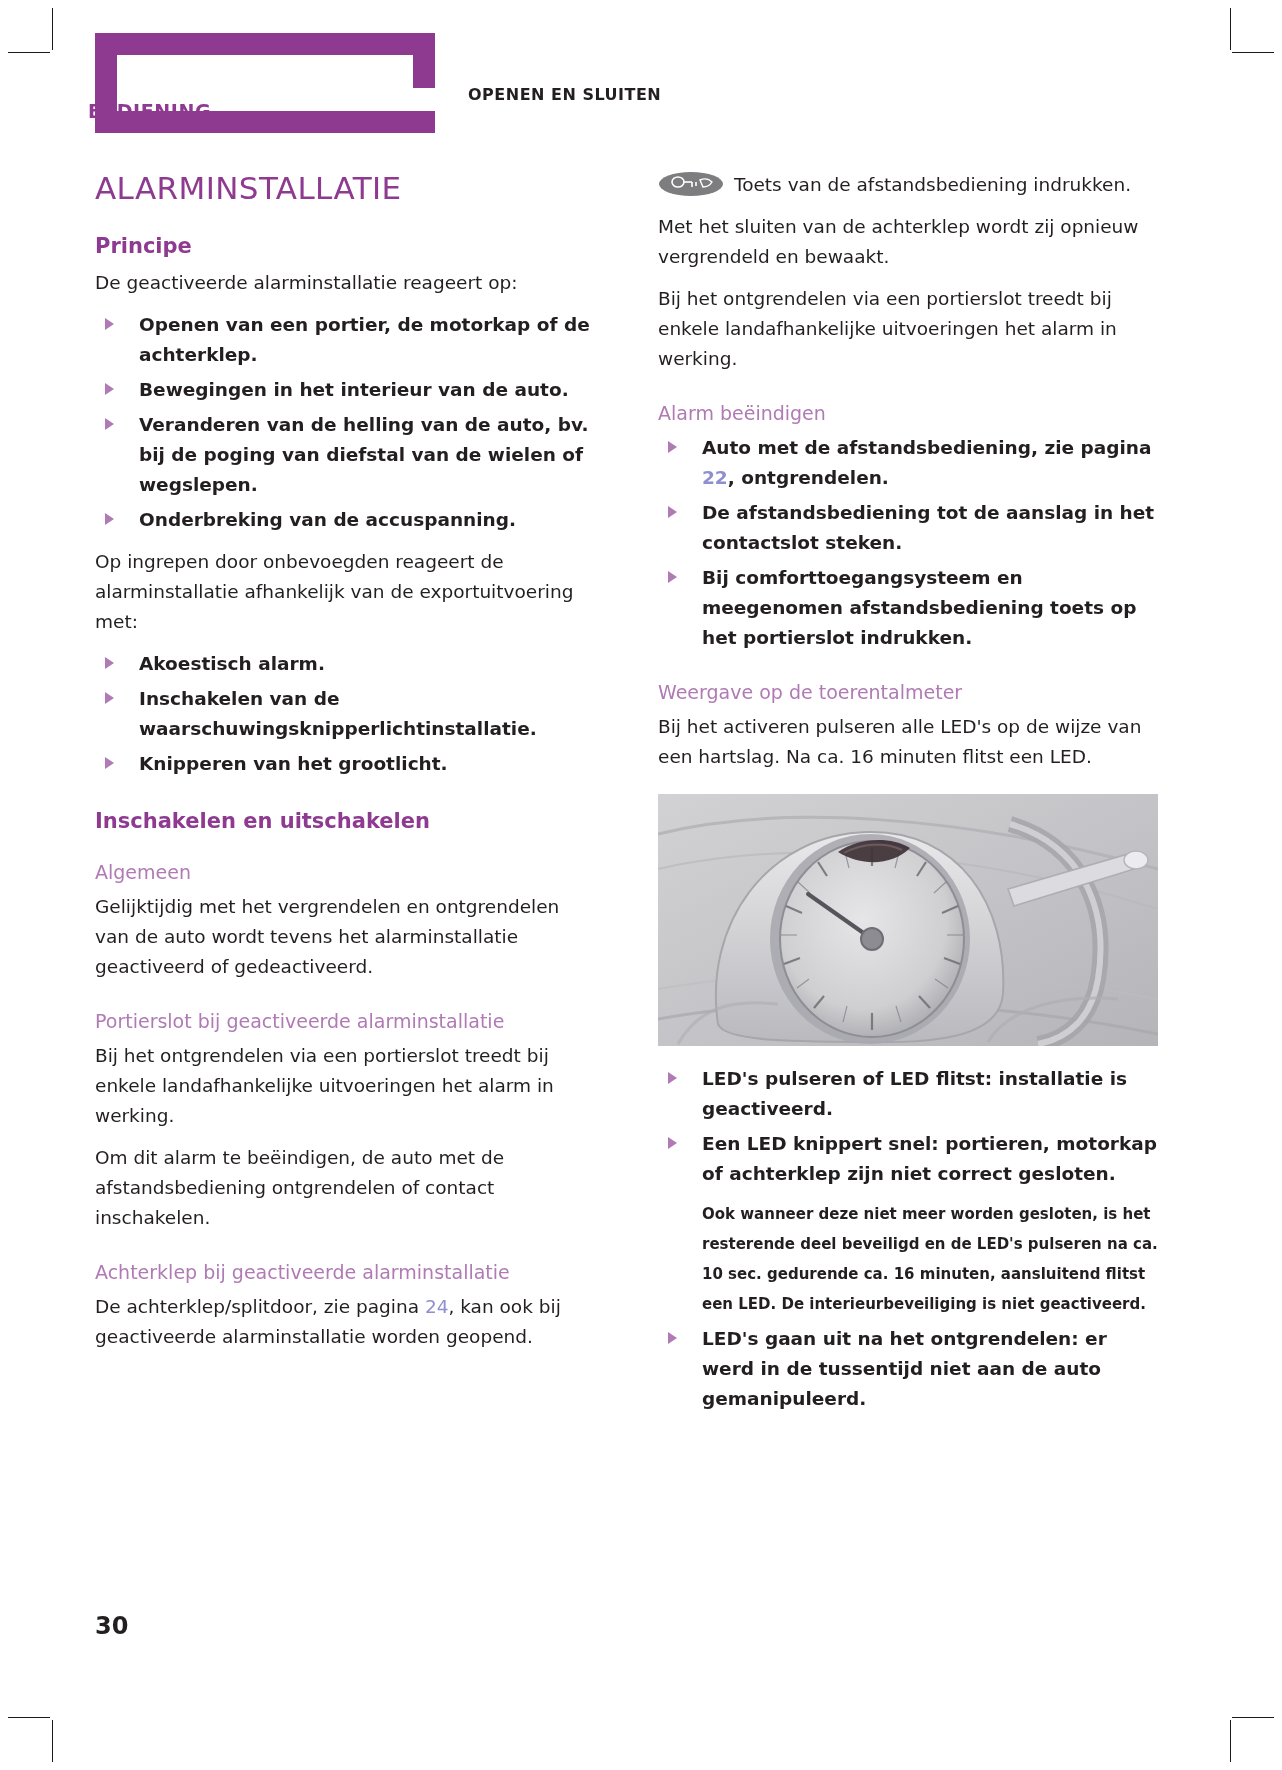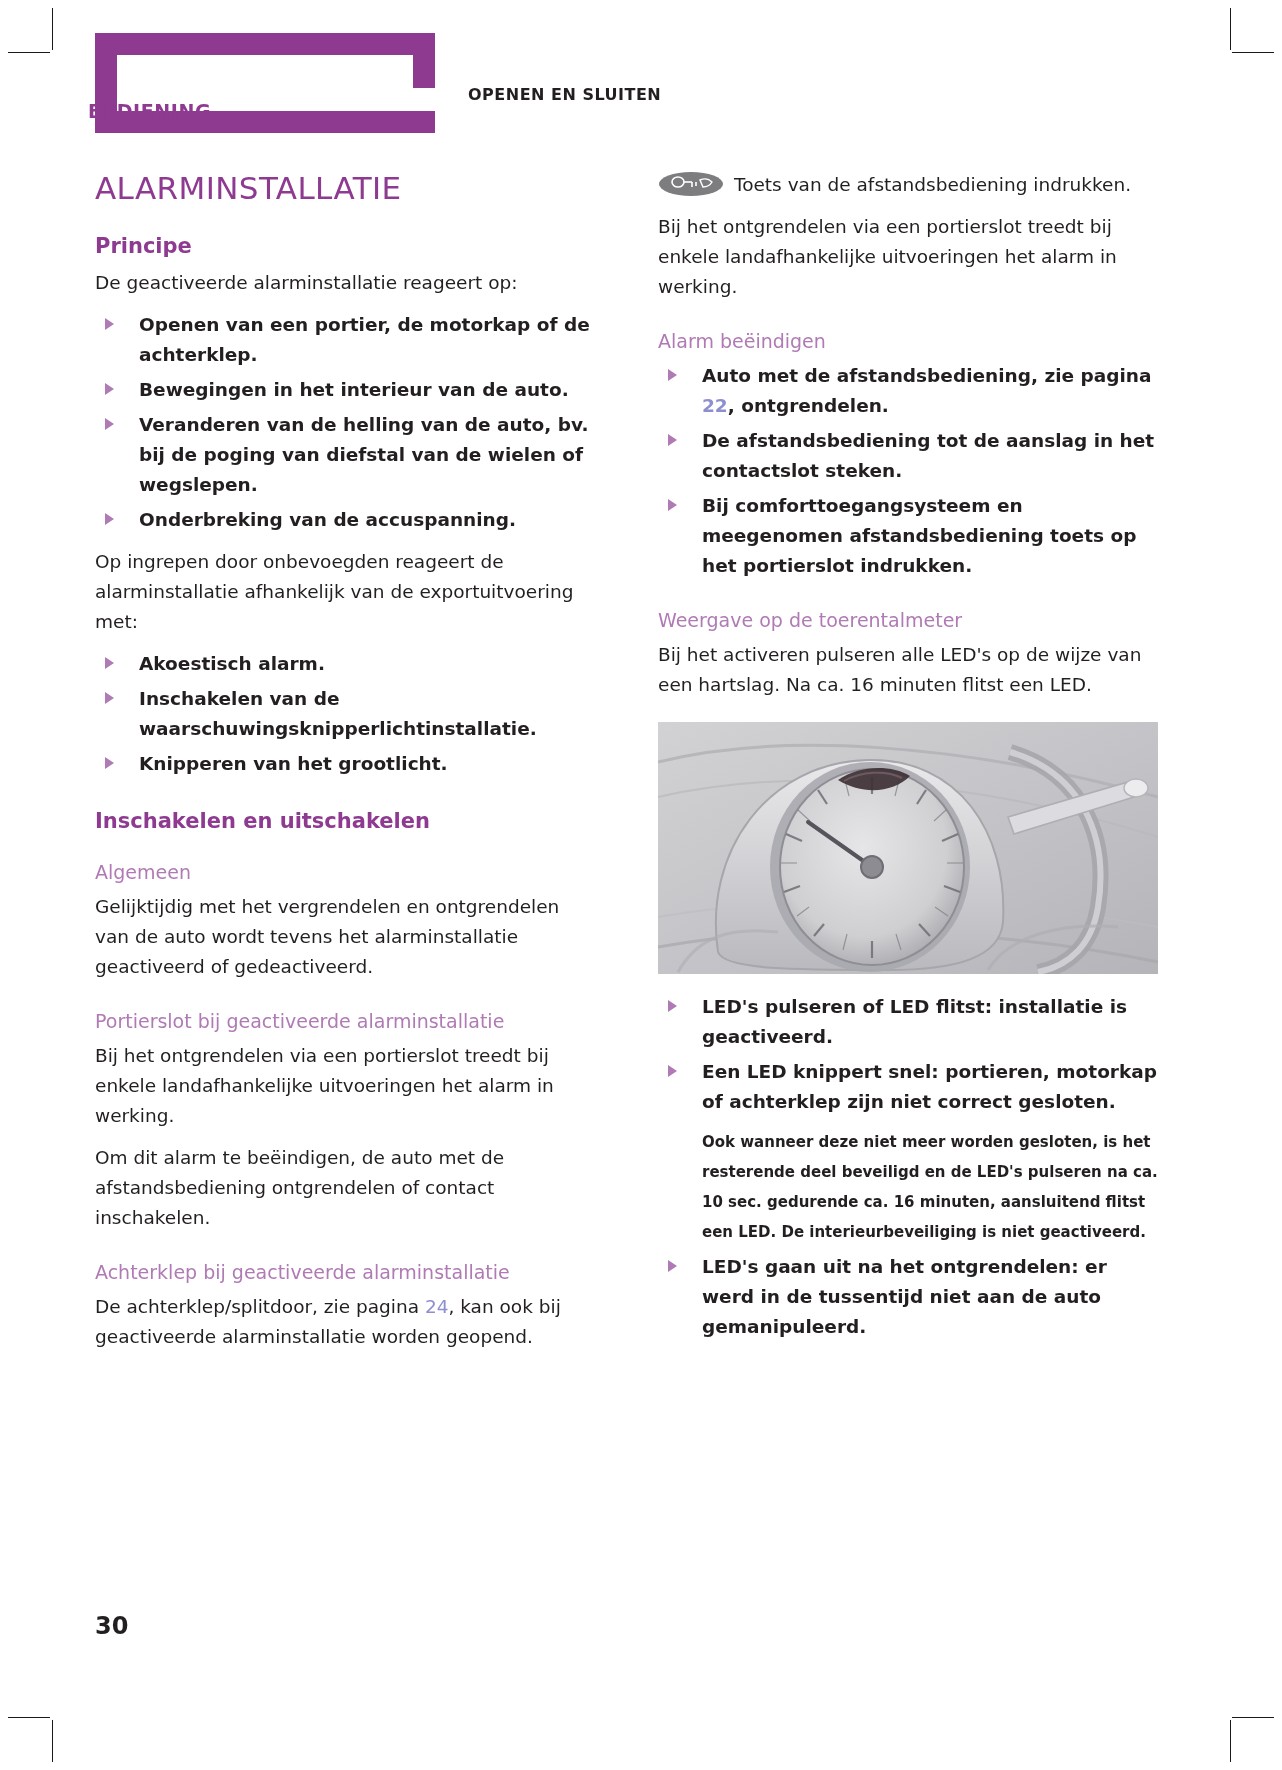--- a/index.html
+++ b/index.html
@@ -240,20 +240,21 @@
         <svg width="66" height="26" viewBox="0 0 66 26" xmlns="http://www.w3.org/2000/svg">
           <ellipse cx="33" cy="13" rx="32" ry="12" fill="#7d7d80"></ellipse>
           <ellipse cx="20" cy="11" rx="6" ry="5" fill="none" stroke="#ffffff" stroke-width="1.6"></ellipse>
           <path d="M26 11 L34 11" stroke="#ffffff" stroke-width="1.6" fill="none"></path>
           <path d="M34 11 L34 16 M38 11 L38 15" stroke="#ffffff" stroke-width="1.6" fill="none"></path>
           <path d="M42 9 q7 -3 12 2 q-3 5 -9 5 z" fill="none" stroke="#ffffff" stroke-width="1.4"></path>
         </svg>
       </span><span>Toets van de afstandsbediening indrukken.</span>
     </p>
 
+    <p class="body">Met het sluiten van de achterklep wordt zij opnieuw vergrendeld en bewaakt.</p>
     <p class="body">Bij het ontgrendelen via een portierslot treedt bij enkele landafhankelijke uitvoeringen het alarm in werking.</p>
 
     <h3 class="subsub">Alarm beëindigen</h3>
 
     <ul class="bullets">
       <li><span class="tri"></span><span>Auto met de afstandsbediening, zie pagina </span><span class="ref">22</span><span>, ontgrendelen.</span></li>
       <li><span class="tri"></span><span>De afstandsbediening tot de aanslag in het contactslot steken.</span></li>
       <li><span class="tri"></span><span>Bij comforttoegangsysteem en meegenomen afstandsbediening toets op het portierslot indrukken.</span></li>
     </ul>
 

